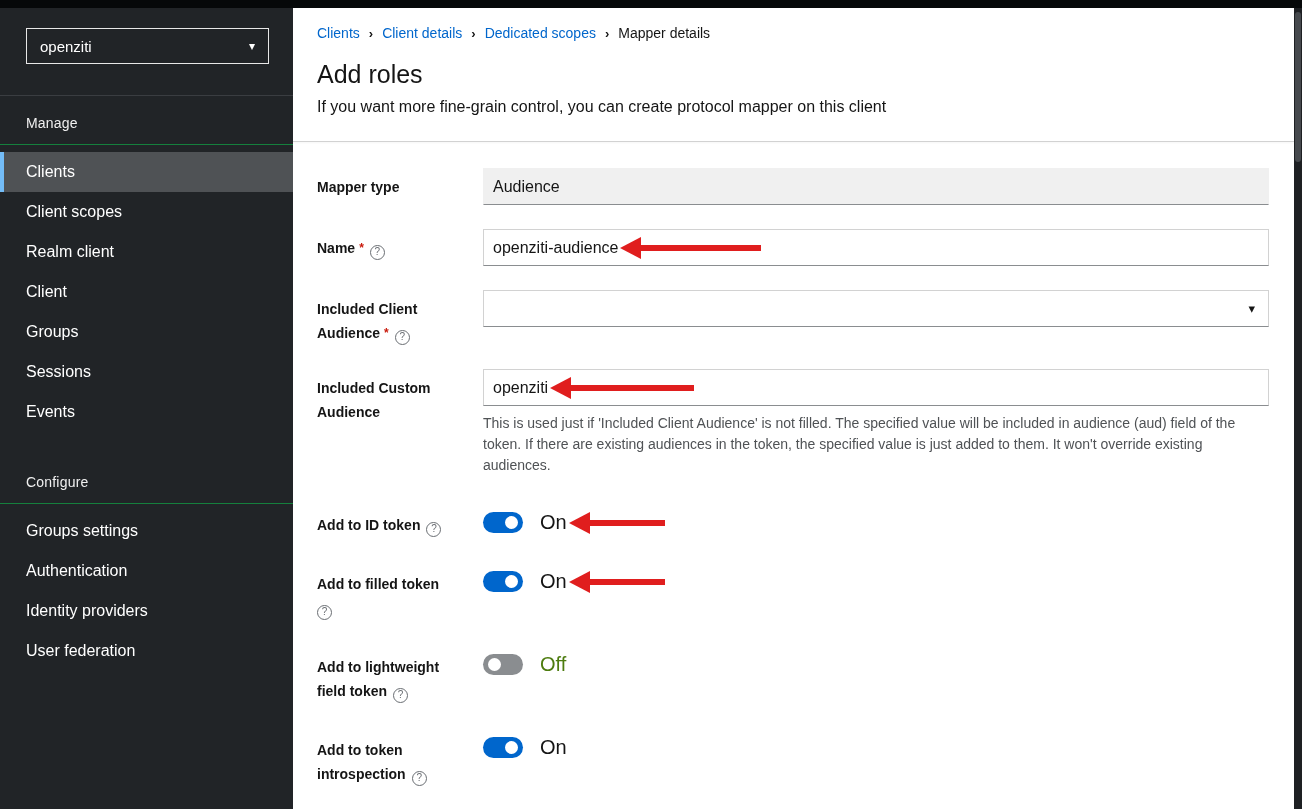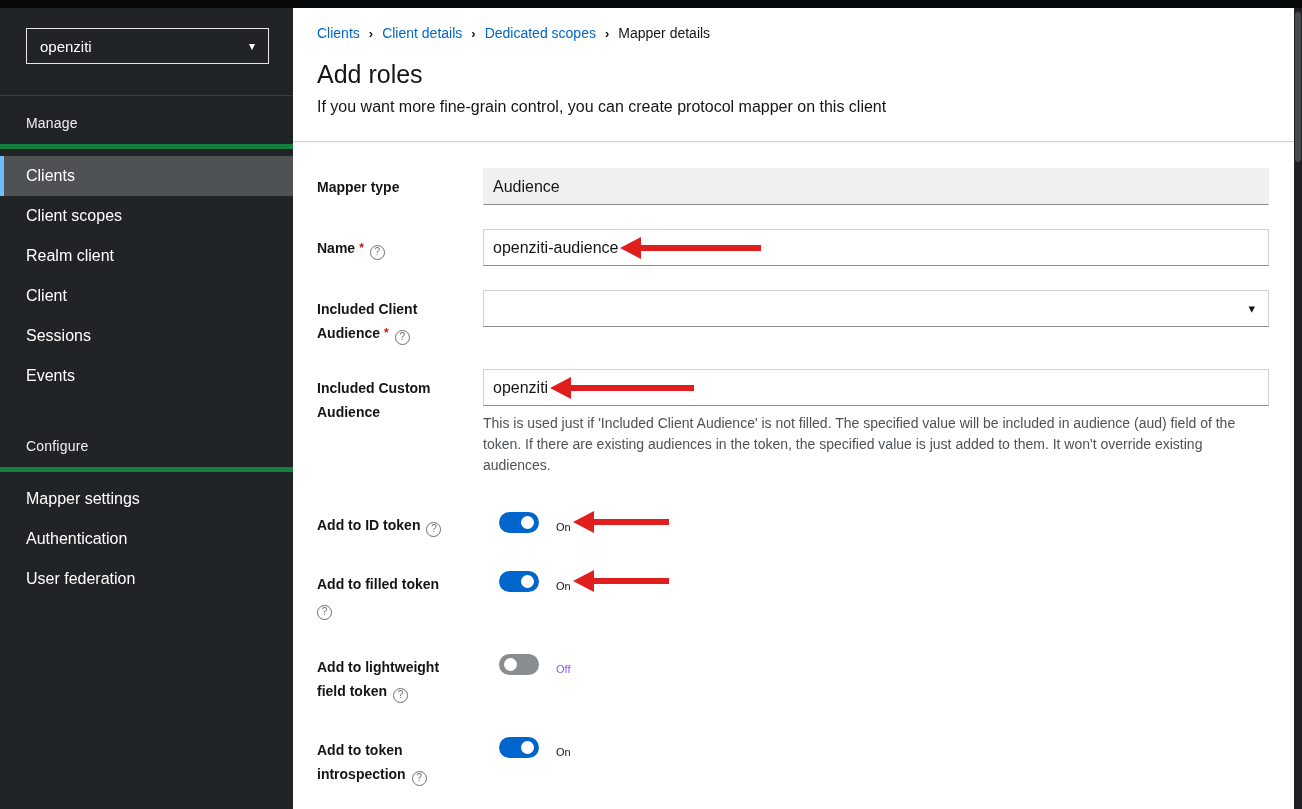--- a/index.html
+++ b/index.html
@@ -24,21 +24,21 @@
   .realm-area { padding:20px 24px 31px 26px; border-bottom:1px solid #3a3d41; }
   .realm-selector {
     height:36px; border:1px solid #e8e8e8; display:flex; align-items:center;
     justify-content:space-between; padding:0 13px; cursor:pointer; background:transparent;
   }
   .realm-selector .realm-name { font-size:15px; color:#fff; }
   .realm-selector .caret { font-size:12px; color:#fff; }
 
   .nav-section-title {
     padding:19px 26px 13px; font-size:14px; font-weight:500; color:#f0f0f0;
-    border-bottom:5px solid #15803d; letter-spacing:.2px;
+    border-bottom:1px solid #15803d; letter-spacing:.2px;
   }
   .nav-list { padding-top:7px; }
   .nav-item {
     height:40px; display:flex; align-items:center; padding-left:26px;
     font-size:16px; color:#ffffff; cursor:pointer;
   }
   .nav-item.active {
     background:#4f5255; border-left:4px solid #73bcf7; padding-left:22px;
   }
   .nav-section + .nav-section { margin-top:23px; }
@@ -70,31 +70,31 @@
     border:1px solid #d2d2d2; border-bottom:1px solid #8a8d90;
     display:flex; align-items:center; padding:0 9px; font-size:16px; color:#151515;
   }
   .text-input.disabled { background:#f0f0f0; border-color:#f0f0f0; border-bottom-color:#8a8d90; }
   .select-input { justify-content:space-between; cursor:pointer; }
   .select-input .caret { color:#151515; font-size:13px; padding-right:4px; }
 
   .helper-text { font-size:14px; color:#4f5255; line-height:21px; margin-top:7px; }
 
   
-  .toggle-row { margin-bottom:28px;gap:16px; }
+  .toggle-row { margin-bottom:28px; }
   .toggle-wrap { display:flex; align-items:center; padding-top:5px; }
   .switch { width:40px; height:21px; border-radius:11px; position:relative; cursor:pointer; flex:0 0 auto; }
   .switch.on  { background:#0066cc; }
   .switch.off { background:#8a8d90; }
   .switch .knob { position:absolute; top:4px; width:13px; height:13px; border-radius:50%; background:#fff; }
   .switch.on  .knob { right:5px; }
   .switch.off .knob { left:5px; }
-  .switch-label { margin-left:17px; font-size:11px;margin-top:10px; }
+  .switch-label { margin-left:17px; font-size:20px; }
   .switch-label.on-text  { color:#151515; }
-  .switch-label.off-text { color:#8b5cf6;text-align:center; }
+  .switch-label.off-text { color:#4d7c0f;text-align:center; }
 
   
   .arrow { display:inline-flex; align-items:center; margin-left:2px; flex:0 0 auto; }
   .arrow .head { width:0; height:0; border-top:11px solid transparent; border-bottom:11px solid transparent; border-right:21px solid #e01e1e; }
   .arrow .tail { height:6px; background:#e01e1e; }
   .tail-w120 { width:120px; } .tail-w123 { width:123px; } .tail-w75 { width:75px; }
 </style>
 </head>
 <body>
 
@@ -112,30 +112,32 @@
     </div>
   </div>
 
   <div class="nav-section">
     <div class="nav-section-title">Manage</div>
     <div class="nav-list">
       <div class="nav-item active">Clients</div>
       <div class="nav-item">Client scopes</div>
       <div class="nav-item">Realm client</div>
       <div class="nav-item">Client</div>
+      <div class="nav-item">Groups</div>
       <div class="nav-item">Sessions</div>
       <div class="nav-item">Events</div>
     </div>
   </div>
 
   <div class="nav-section">
     <div class="nav-section-title">Configure</div>
     <div class="nav-list">
-      <div class="nav-item">Mapper settings</div>
+      <div class="nav-item">Groups settings</div>
       <div class="nav-item">Authentication</div>
+      <div class="nav-item">Identity providers</div>
       <div class="nav-item">User federation</div>
     </div>
   </div>
 </nav>
 
 <main class="main">
 
   <div class="page-header">
     <div class="breadcrumb">
       <a>Clients</a>

